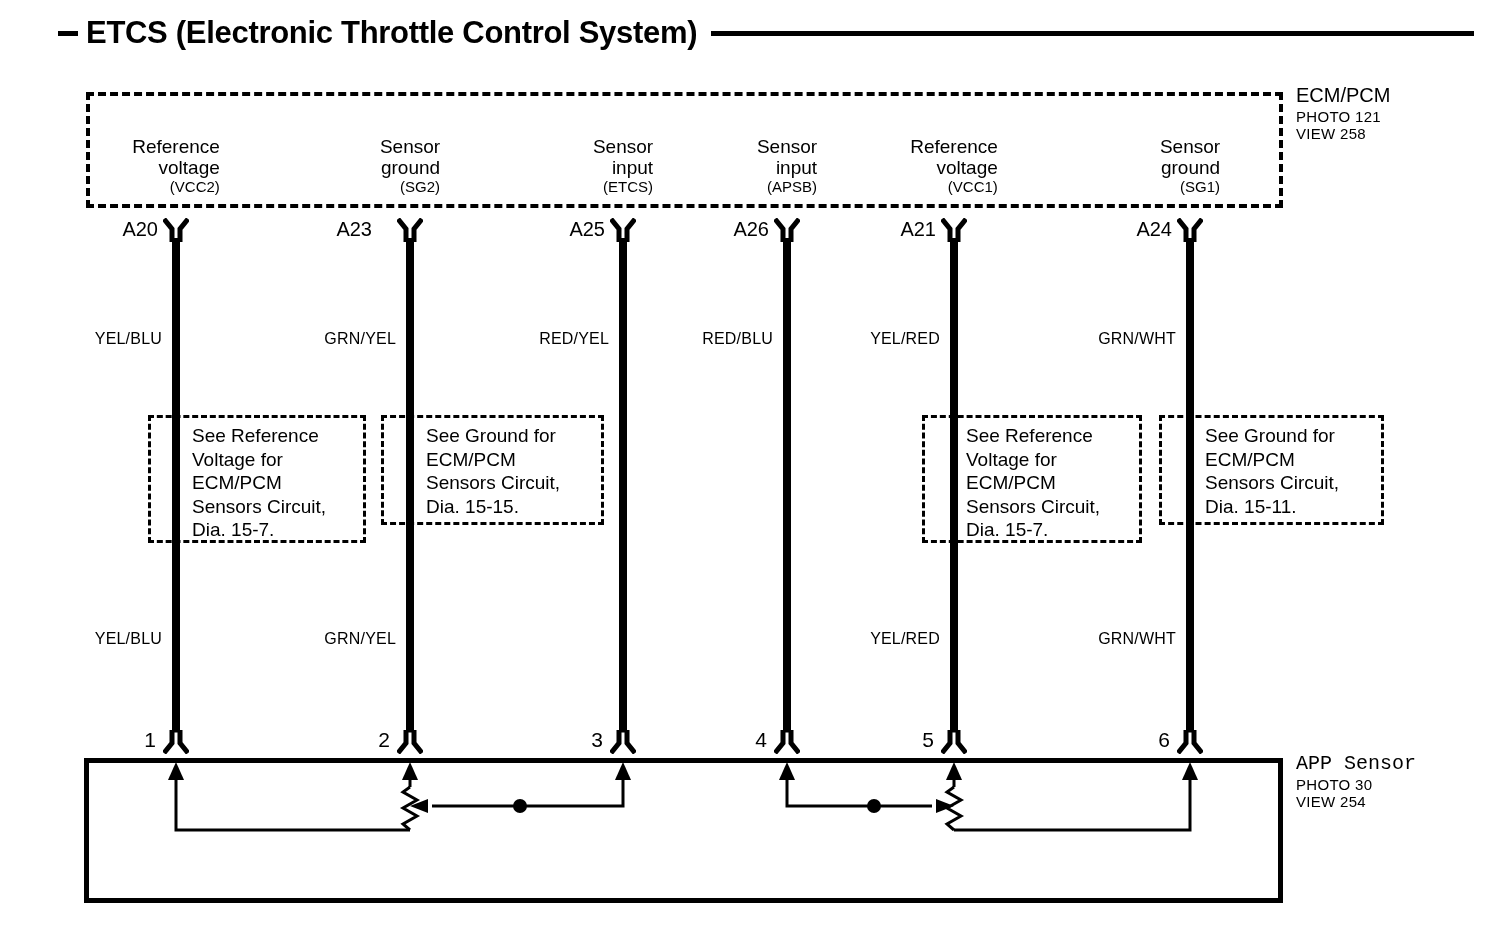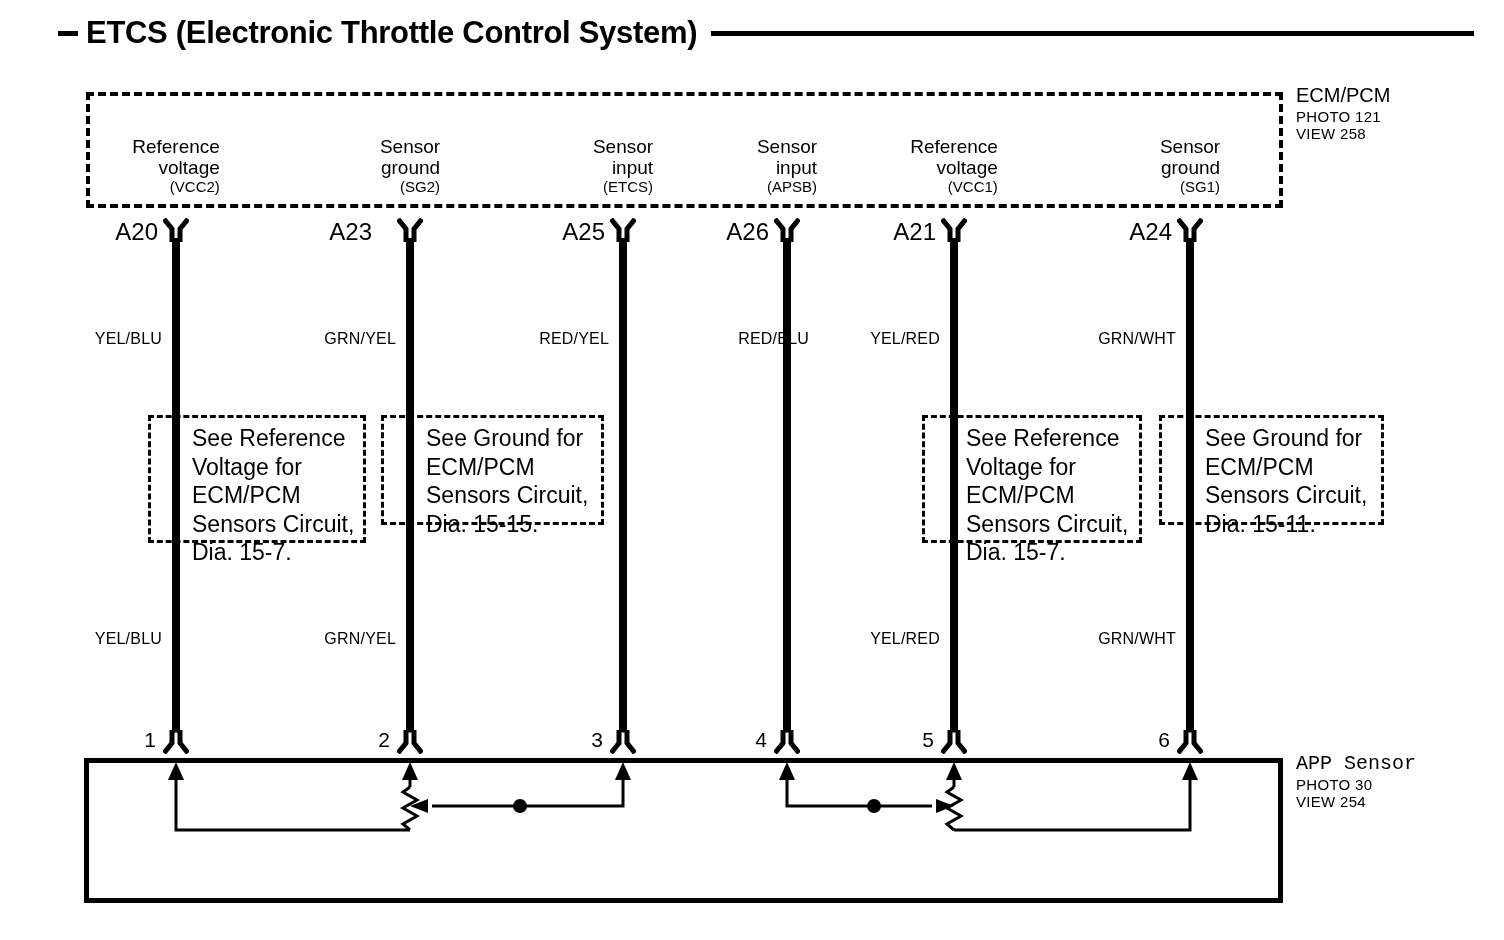--- a/index.html
+++ b/index.html
@@ -76,21 +76,21 @@
     text-align: right;
     line-height: 1.12;
     transform: translateX(-50%);
   }
   .pin-head .fn { font-size: 19px; }
   .pin-head .code { font-size: 15px; }
 
   
   .pin-id {
     position: absolute;
-    font-size: 24px;
+    font-size: 20px;
     text-align: right;
     transform: translateX(-100%);
     white-space: nowrap;
   }
 
   
   .term {
     position: absolute;
     width: 26px;
     height: 24px;
@@ -117,21 +117,21 @@
   }
 
   
   .note-box {
     position: absolute;
     border: 3px dashed #000;
     box-sizing: border-box;
   }
   .note-text {
     position: absolute;
-    font-size: 23px;
+    font-size: 19px;
     line-height: 1.24;
     white-space: pre-line;
   }
 
   
   #app-box {
     left: 84px;
     top: 758px;
     width: 1199px;
     height: 145px;
@@ -253,21 +253,21 @@
       <div class="pin-id" style="left: 1172px; top: 218px;">A24</div>
       <div class="term" style="left: 1190px; top: 218px;">
         <svg width="26" height="24" viewBox="0 0 26 24">
           <path d="M1 1 L9 11 L9 24 L17 24 L17 11 L25 1" stroke="#000" stroke-width="5" fill="none"></path>
         </svg>
       </div>
       <div class="wire" style="left: 1190px; top: 238px; height: 492px;"></div>
       <div class="wire-color" style="left: 162px; top: 330px;">YEL/BLU</div>
       <div class="wire-color" style="left: 396px; top: 330px;">GRN/YEL</div>
       <div class="wire-color" style="left: 609px; top: 330px;">RED/YEL</div>
-      <div class="wire-color" style="left: 773px; top: 330px; margin-left: 36px;">RED/BLU</div>
+      <div class="wire-color" style="left: 773px; top: 330px;">RED/BLU</div>
       <div class="wire-color" style="left: 940px; top: 330px;">YEL/RED</div>
       <div class="wire-color" style="left: 1176px; top: 330px;">GRN/WHT</div>
       <div class="wire-color" style="left: 162px; top: 630px;">YEL/BLU</div>
       <div class="wire-color" style="left: 396px; top: 630px;">GRN/YEL</div>
       <div class="wire-color" style="left: 940px; top: 630px;">YEL/RED</div>
       <div class="wire-color" style="left: 1176px; top: 630px;">GRN/WHT</div>
       <div class="conn-id" style="left: 156px; top: 728px;">1</div>
       <div class="term" style="left: 176px; top: 730px; transform: translateX(-50%) rotate(180deg);">
         <svg width="26" height="24" viewBox="0 0 26 24">
           <path d="M1 1 L9 11 L9 24 L17 24 L17 11 L25 1" stroke="#000" stroke-width="5" fill="none"></path>

